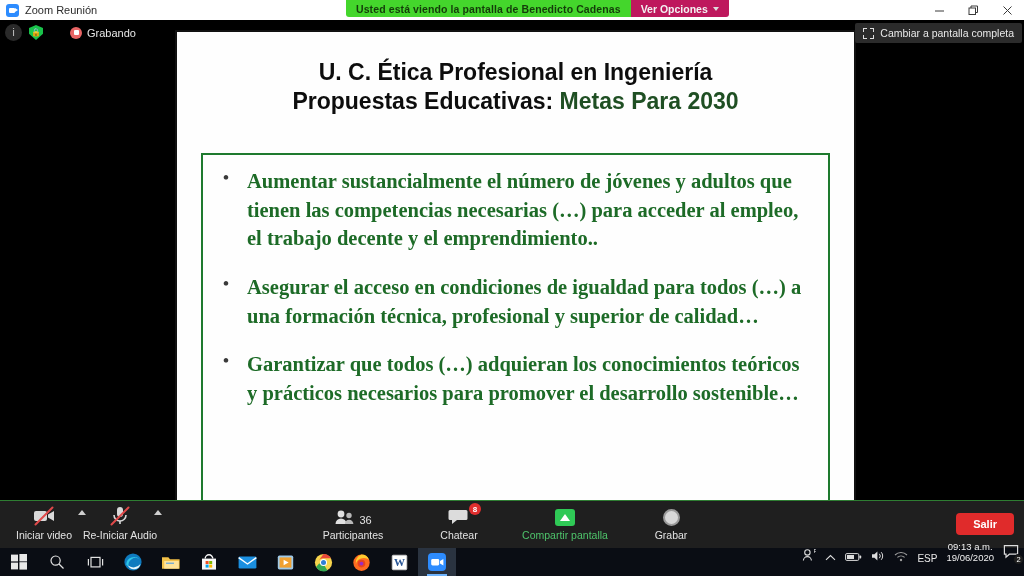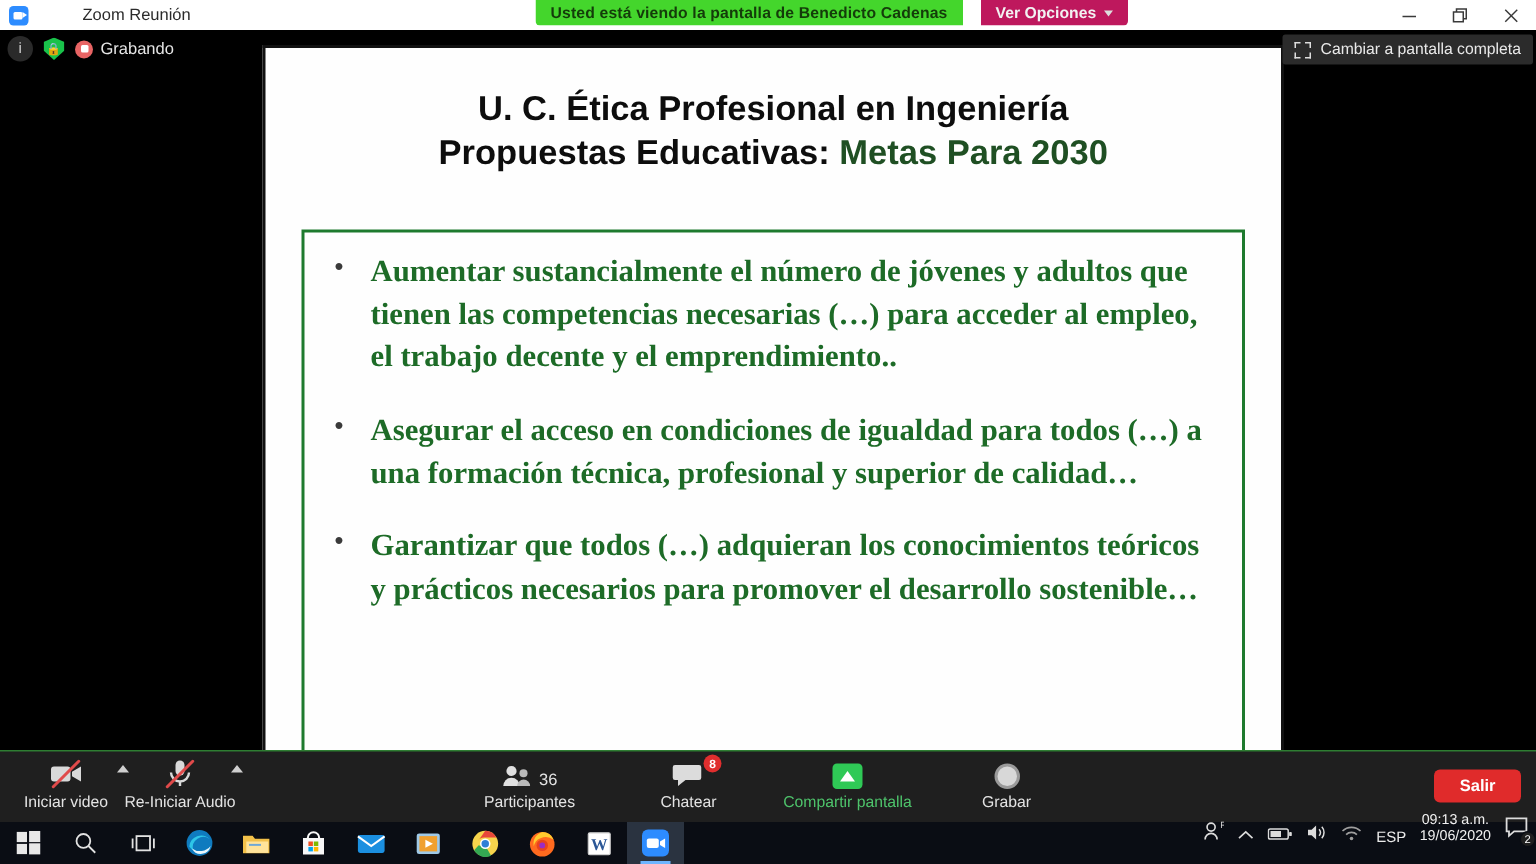--- a/index.html
+++ b/index.html
@@ -23,25 +23,25 @@
   }
   .zoom-logo::after {
     content: ""; position: absolute; left: 2.5px; top: 4px;
     width: 6px; height: 5px; background: #fff; border-radius: 1px;
   }
   .zoom-logo::before {
     content: ""; position: absolute; left: 8.5px; top: 4.5px;
     width: 0; height: 0; border-top: 2px solid transparent;
     border-bottom: 2px solid transparent; border-left: 3px solid #fff;
   }
-  .titlebar-title { font-size: 11px; color: #2b2b2b; white-space: nowrap; margin-left: 30px; }
+  .titlebar-title { font-size: 11px; color: #2b2b2b; white-space: nowrap; }
 
   .share-banner {
-    position: absolute; left: 357px; top: 0px; height: 17px;
-    display: flex; align-items: stretch; border-radius: 0 0 3px 3px; overflow: hidden; gap: 12px;
+    position: absolute; left: 346px; top: 0px; height: 17px;
+    display: flex; align-items: stretch; border-radius: 0 0 3px 3px; overflow: hidden;
   }
   .share-banner-green {
     background: #44d62c; color: #143c0a; font-size: 10.5px; font-weight: bold;
     display: flex; align-items: center; padding: 0 10px; white-space: nowrap;
     letter-spacing: .1px;
   }
   .share-banner-btn {
     background: #be185d; color: #f2f2f2; font-size: 10.5px; font-weight: bold;
     display: flex; align-items: center; gap: 5px; padding: 0 10px; white-space: nowrap;
     cursor: pointer;
@@ -73,21 +73,21 @@
     width: 17px; height: 17px; border-radius: 50%; background: #2a2a2a;
     display: flex; align-items: center; justify-content: center;
     font-size: 10px; color: #cfcfcf; cursor: pointer;
   }
   .shield-ico {
     width: 14px; height: 15px; background: #19c24a;
     clip-path: polygon(50% 0%, 100% 20%, 100% 58%, 50% 100%, 0% 58%, 0% 20%);
     display: flex; align-items: center; justify-content: center;
   }
   .shield-ico span { color: #0b4f1e; font-size: 8px; font-weight: bold; line-height: 1; }
-  .rec-group { display: flex; align-items: center; gap: 5px; margin-left: 0; cursor: pointer; }
+  .rec-group { display: flex; align-items: center; gap: 5px; margin-left: 20px; cursor: pointer; }
   .rec-dot {
     width: 12px; height: 12px; border-radius: 50%; background: #e86464;
     display: flex; align-items: center; justify-content: center;
   }
   .rec-dot::after { content:""; width: 5px; height: 5px; background: #fff; border-radius: 1px; }
   .rec-label { color: #e6e6e6; font-size: 11px; }
 
   
   .fullscreen-btn {
     position: absolute; right: 2px; top: 3px; height: 20px;

